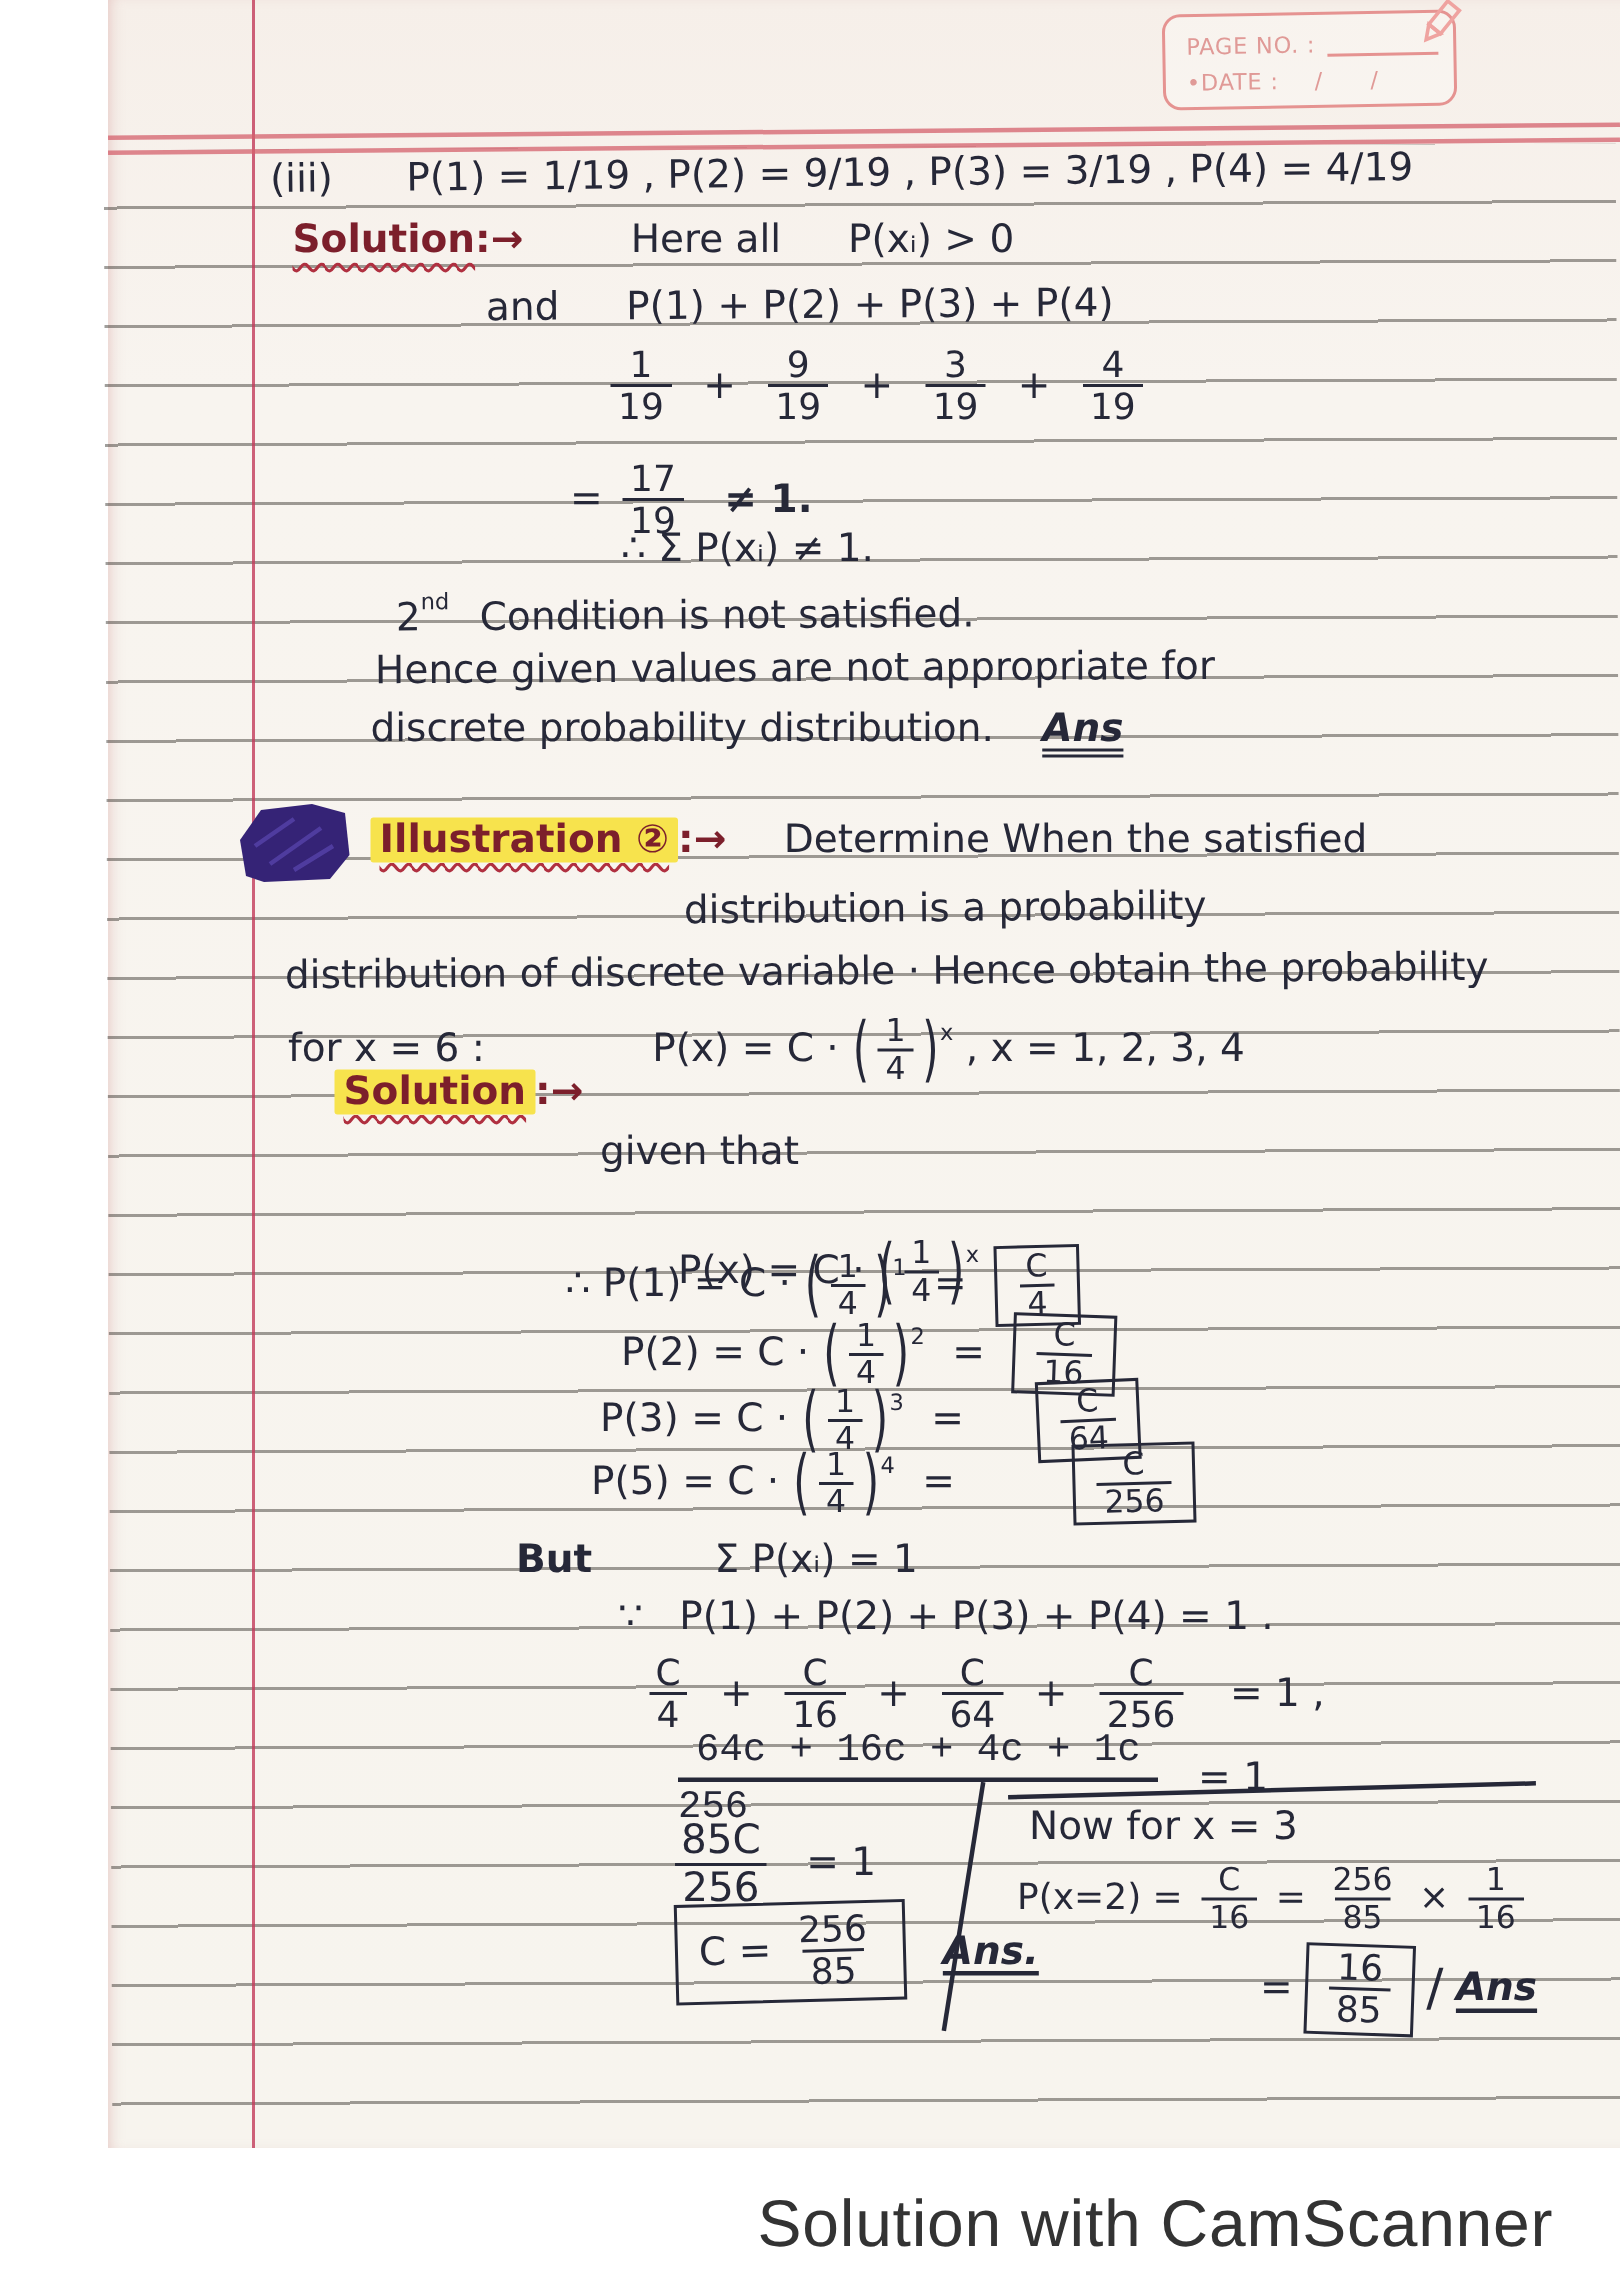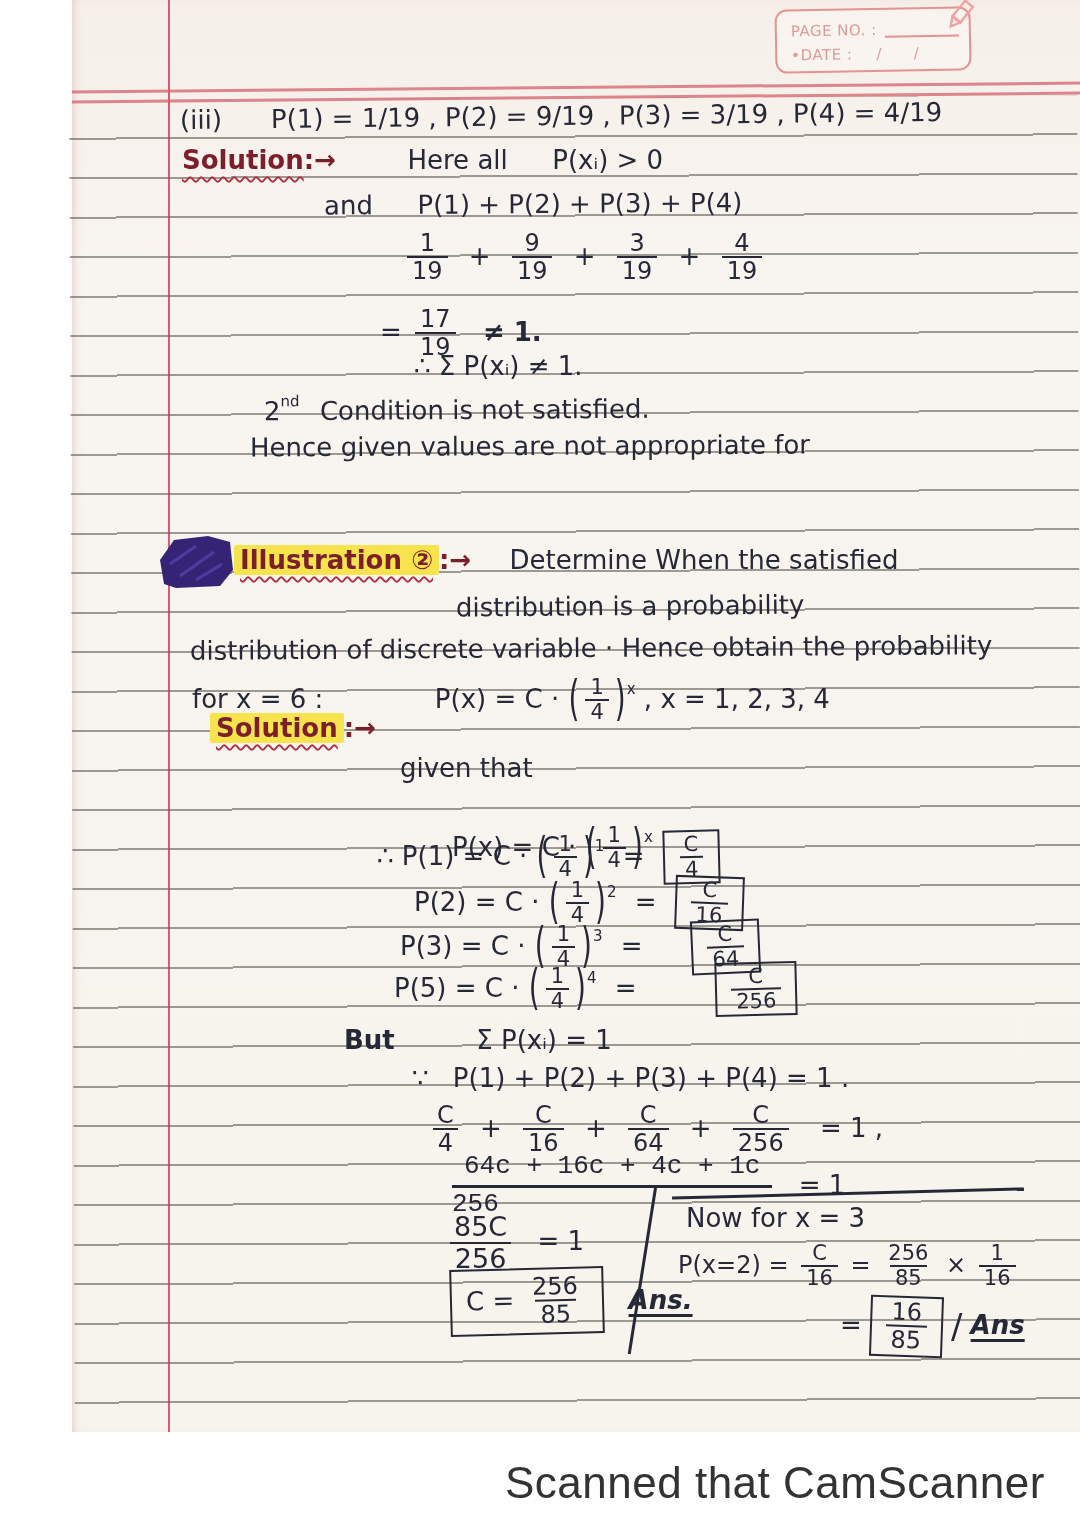--- a/index.html
+++ b/index.html
@@ -47,21 +47,21 @@
   }
   .hdr-row{display:flex;align-items:flex-end;white-space:pre;line-height:1.6;}
   .hdr-underline{flex:0 0 74px;border-bottom:2px solid var(--pink);margin:0 0 4px 8px;}
   .pencil{position:absolute;right:-8px;top:-10px;}
   .ln{position:absolute;white-space:nowrap;font-size:26px;line-height:1.15;}
   .gap55{display:inline-block;width:55px;}
   .gap28{display:inline-block;width:28px;}
   .gap65{display:inline-block;width:65px;}
   .gap95{display:inline-block;width:95px;}
   .maroon{color:var(--maroon);font-weight:bold;}
-  .wavy{text-decoration:underline wavy #b03040;text-underline-offset:7px;text-decoration-thickness:2px;}
+  .wavy{text-decoration:underline wavy #b03040;text-underline-offset:7px;text-decoration-thickness:2px;margin-left:13px;}
   .hl{background:var(--hl);padding:0 6px;border-radius:2px;}
   .fr{display:inline-flex;flex-direction:column;align-items:center;vertical-align:middle;
       font-size:21px;line-height:1.1;margin:0 5px;}
   .fr .d{border-top:2.2px solid var(--ink);padding:0 5px;}
   .fr .n{padding:0 5px;}
   .fr.big{font-size:24px;}
   .paren{display:inline-block;transform:scaleY(1.7);font-size:28px;vertical-align:middle;margin:0 1px;}
   .sp{font-size:15px;vertical-align:14px;}
   .bx{display:inline-block;border:2.6px solid var(--ink);padding:1px 9px;vertical-align:middle;}
   .r1{transform:rotate(-1.5deg);} .r2{transform:rotate(2deg);} .r3{transform:rotate(-2.5deg);}
@@ -160,20 +160,24 @@
 
   <div class="ln" style="left:192px;top:392px;transform:rotate(-.4deg)">
     <span>2</span><sup class="sp">nd</sup>
     <span style="margin-left:12px">Condition is not satisfied.</span>
   </div>
 
   <div class="ln" style="left:178px;top:432px;transform:rotate(-.3deg)">
     <span>Hence given values are not appropriate for</span>
   </div>
 
+  <div class="ln" style="left:175px;top:472px">
+    <span>discrete probability distribution.</span>
+    <span class="ansmark dbl" style="margin-left:24px">Ans</span>
+  </div>
 
   <div style="position:absolute;left:84px;top:534px">
     <svg width="80" height="58" viewBox="0 0 80 58">
       <path d="M8 50 L4 26 L18 6 L52 2 L74 8 L77 36 L64 52 L20 54 Z" fill="#352376"></path>
       <path d="M14 30 L40 12 M24 42 L58 18 M40 46 L66 30" stroke="#5b47b0" stroke-width="3" fill="none" opacity=".7"></path>
     </svg>
   </div>
 
   <div class="ln" style="left:162px;top:546px">
     <span class="maroon"><span class="hl wavy">Illustration ②</span><span>:→</span></span>
@@ -357,13 +361,13 @@
     <span>=</span>
     <span class="bx r2"><span class="fr big">
           <span class="n">16</span>
           <span class="d">85</span>
         </span></span>
     <span style="font-size:34px;vertical-align:middle">/</span>
     <span class="ansmark">Ans</span>
   </div>
 </div>
 
-<div class="watermark">Scanned that CamScanner</div>
+<div class="watermark">Solution with CamScanner</div>
 
 </body></html>

